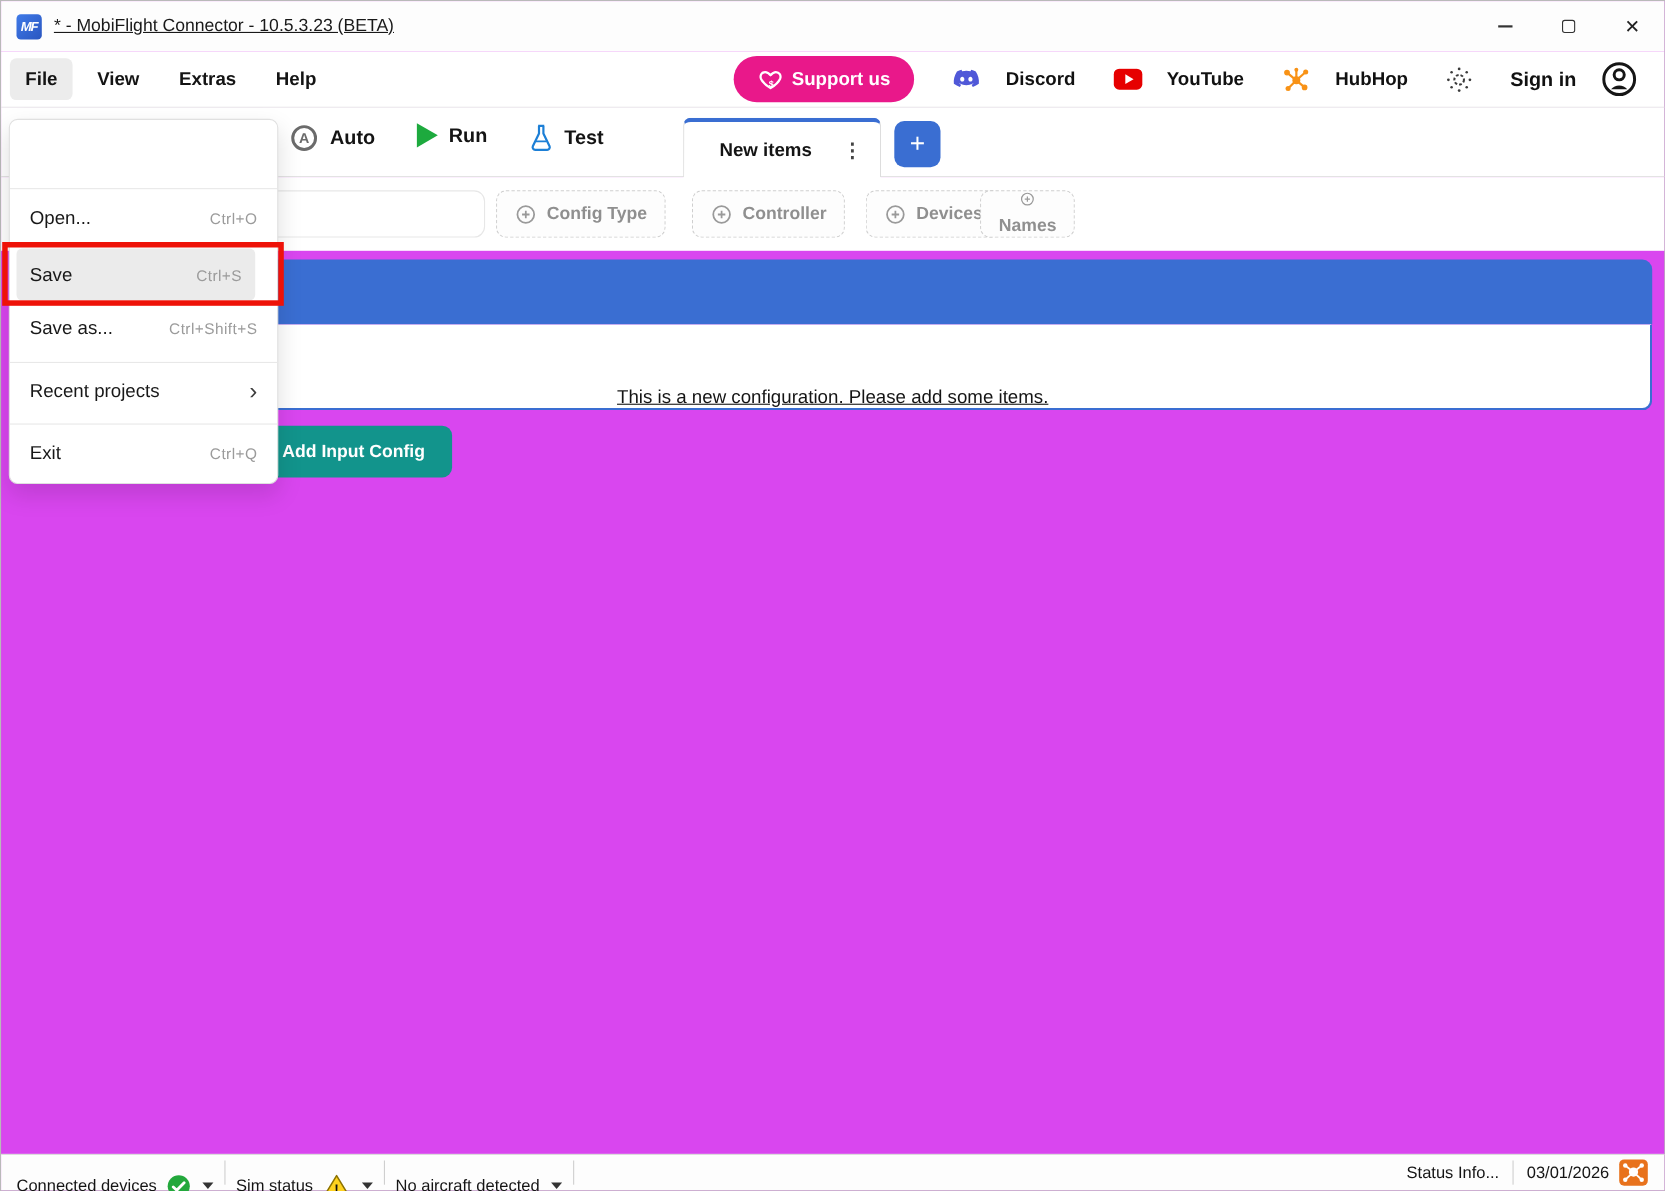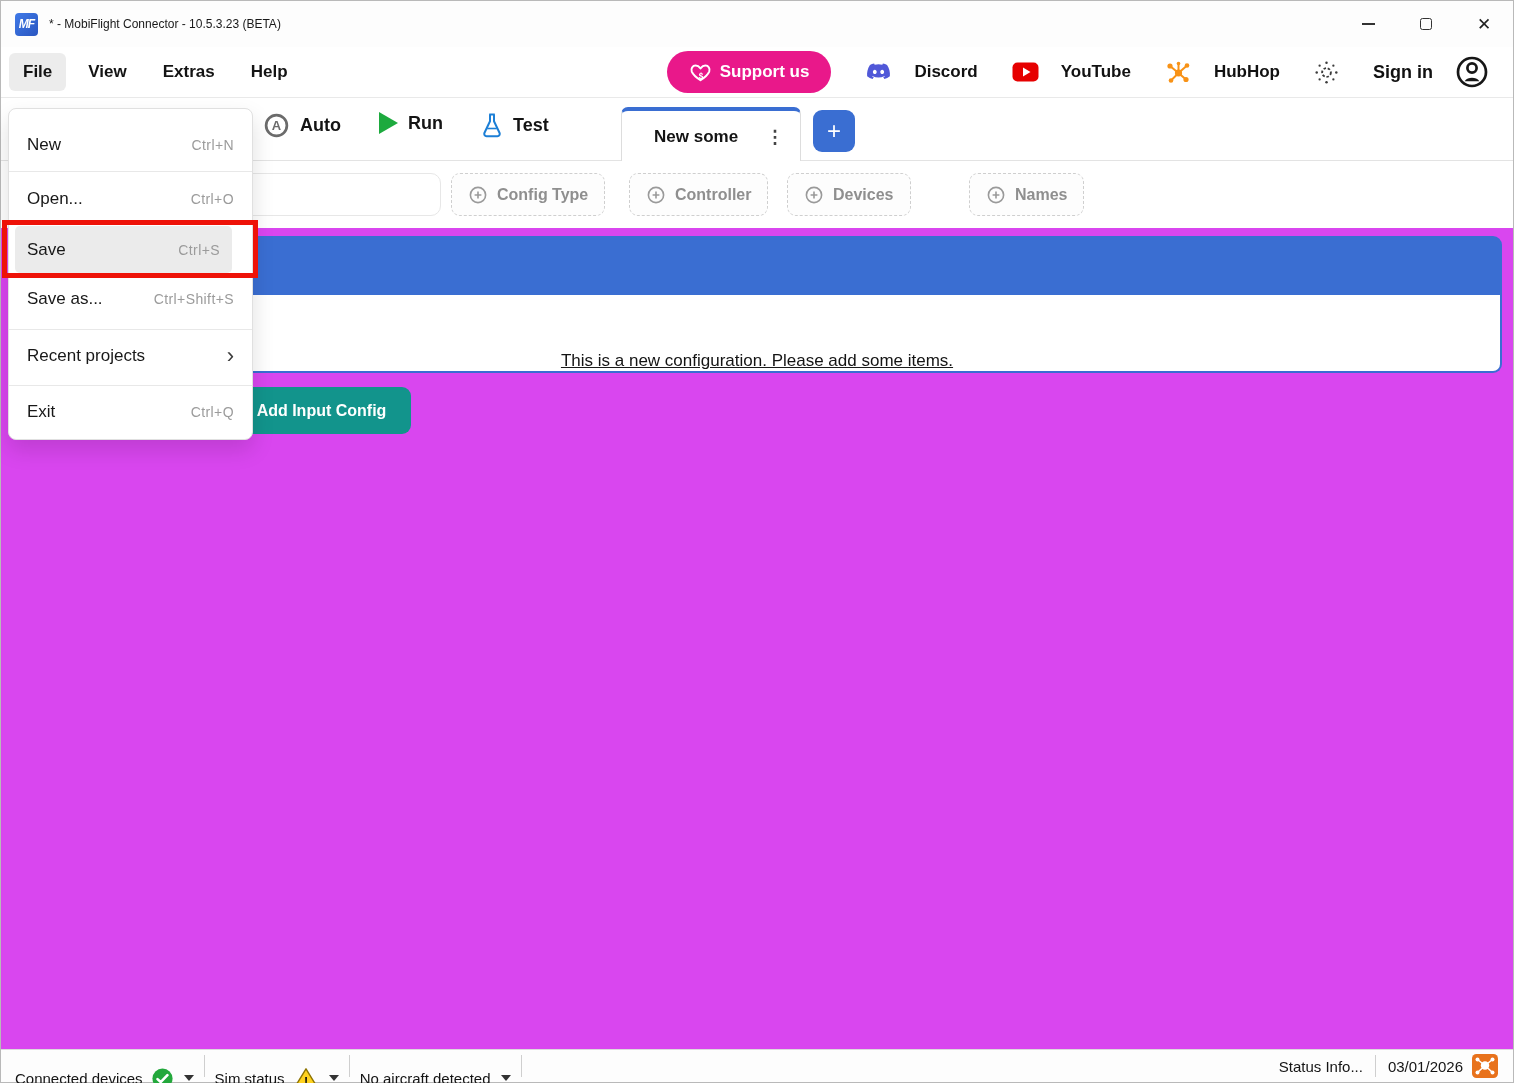--- a/index.html
+++ b/index.html
@@ -9,21 +9,21 @@
     background:#fff; color:#1a1a1a; position:relative; overflow:hidden;
   }
   #window { position:absolute; inset:0; background:#d946ef; box-shadow: inset 0 0 0 1px #b9b9b9; }
 
   
   .titlebar { position:absolute; left:1px; top:1px; right:1px; height:46px; background:#fdfdfd; display:flex; align-items:center; }
   .mf-logo { width:23px; height:23px; margin-left:14px; border-radius:4px;
     background:linear-gradient(135deg,#3f7ae8 0%,#2a56c0 100%);
     color:#fff; font-weight:bold; font-style:italic; font-size:12px;
     display:flex; align-items:center; justify-content:center; letter-spacing:-1px; }
-  .title-text { margin-left:11px; font-size:12px; color:#191919; }
+  .title-text { margin-left:11px; font-size:16px; color:#191919;text-decoration:underline; }
   .win-controls { margin-left:auto; display:flex; height:100%; }
   .win-btn { width:58px; height:100%; display:flex; align-items:center; justify-content:center; color:#333; }
   .glyph-min { width:13px; height:1.6px; background:#333; }
   .glyph-max { width:12px; height:12px; border:1.6px solid #333; border-radius:2.5px; }
   .glyph-close { font-size:17px; line-height:1; color:#222; }
 
   
   .menubar { position:absolute; left:1px; top:47px; right:1px; height:51px; background:#fff;
     border-bottom:1px solid #e9e9e9; display:flex; align-items:center; }
   .menubar-item { font-size:17px; font-weight:600; color:#141414; padding:9px 14px; border-radius:6px; }
@@ -52,21 +52,21 @@
   .add-tab-btn { position:absolute; left:812px; top:12px; width:42px; height:42px; background:#3a6ed2;
     border-radius:9px; color:#fff; font-size:24px; display:flex; align-items:center; justify-content:center; }
 
   
   .filterrow { position:absolute; left:1px; top:161px; right:1px; height:67px; background:#fff; }
   .search-input { position:absolute; left:220px; top:12px; width:220px; height:43px;
     border:1px solid #e7e7e7; border-radius:10px; background:#fff; font-size:15px; padding:0 12px; outline:none; }
   .filter-btn { position:absolute; top:12px; height:43px; display:flex; align-items:center; gap:9px;
     border:1px dashed #cfcfcf; border-radius:9px; background:#fdfdfd; color:#8f8f8f;
     font-size:16px; font-weight:600; padding:0 16px; }
-  .fb-1 { left:450px; } .fb-2 { left:628px; } .fb-3 { left:786px; } .fb-4 { left:968px; }
+  .fb-1 { left:450px; } .fb-2 { left:628px; } .fb-3 { left:786px; } .fb-4 { left:890px;flex-direction:column; }
 
   
   .table-header { position:absolute; left:12px; top:236px; width:1490px; height:59px;
     background:#3a6ed2; border-radius:9px 9px 0 0; }
   .empty-panel { position:absolute; left:12px; top:295px; width:1490px; height:78px; background:#fff;
     border:2px solid #3a6ed2; border-top:none; border-radius:0 0 9px 9px;
     display:flex; align-items:flex-end; justify-content:center;text-decoration:underline; }
   .empty-msg { font-size:17px; color:#141414; }
   .add-input-btn { position:absolute; left:232px; top:387px; width:179px; height:47px;
     background:#12948c; border:none; border-radius:9px; color:#fff; font-size:16px; font-weight:bold;
@@ -222,21 +222,21 @@
       <span>Run</span>
     </div>
     <div class="tool-item tool-test">
       <svg width="22" height="27" viewBox="0 0 22 27" fill="none" stroke="#1c7fd6" stroke-width="2" stroke-linejoin="round">
         <path d="M8.2 2.5h5.6M9 2.5v6.8L3.4 21a2.3 2.3 0 0 0 2.1 3.2h11a2.3 2.3 0 0 0 2.1-3.2L13 9.3V2.5"></path>
         <path d="M6.2 16.5h9.6" stroke-width="1.6"></path>
       </svg>
       <span>Test</span>
     </div>
     <div class="file-tab">
-      <span class="file-tab-label">New some</span>
+      <span class="file-tab-label">New items</span>
       <span class="kebab">⋮</span>
     </div>
     <div class="add-tab-btn">
       <span>+</span>
     </div>
   </div>
 
   <div class="filterrow">
     <input class="search-input" type="text" value="" style="">
     <div class="filter-btn fb-1">
@@ -269,24 +269,20 @@
     </div>
   </div>
 
   <div class="table-header"></div>
   <div class="empty-panel">
     <span class="empty-msg">This is a new configuration. Please add some items.</span>
   </div>
   <button class="add-input-btn">Add Input Config</button>
 
   <div class="file-menu">
-    <div class="fm-item fm-new">
-      <span>New</span>
-      <span class="sc">Ctrl+N</span>
-    </div>
     <div class="fm-sep sep-1"></div>
     <div class="fm-item fm-open">
       <span>Open...</span>
       <span class="sc">Ctrl+O</span>
     </div>
     <div class="fm-item fm-save">
       <span>Save</span>
       <span class="sc">Ctrl+S</span>
     </div>
     <div class="fm-item fm-saveas">

